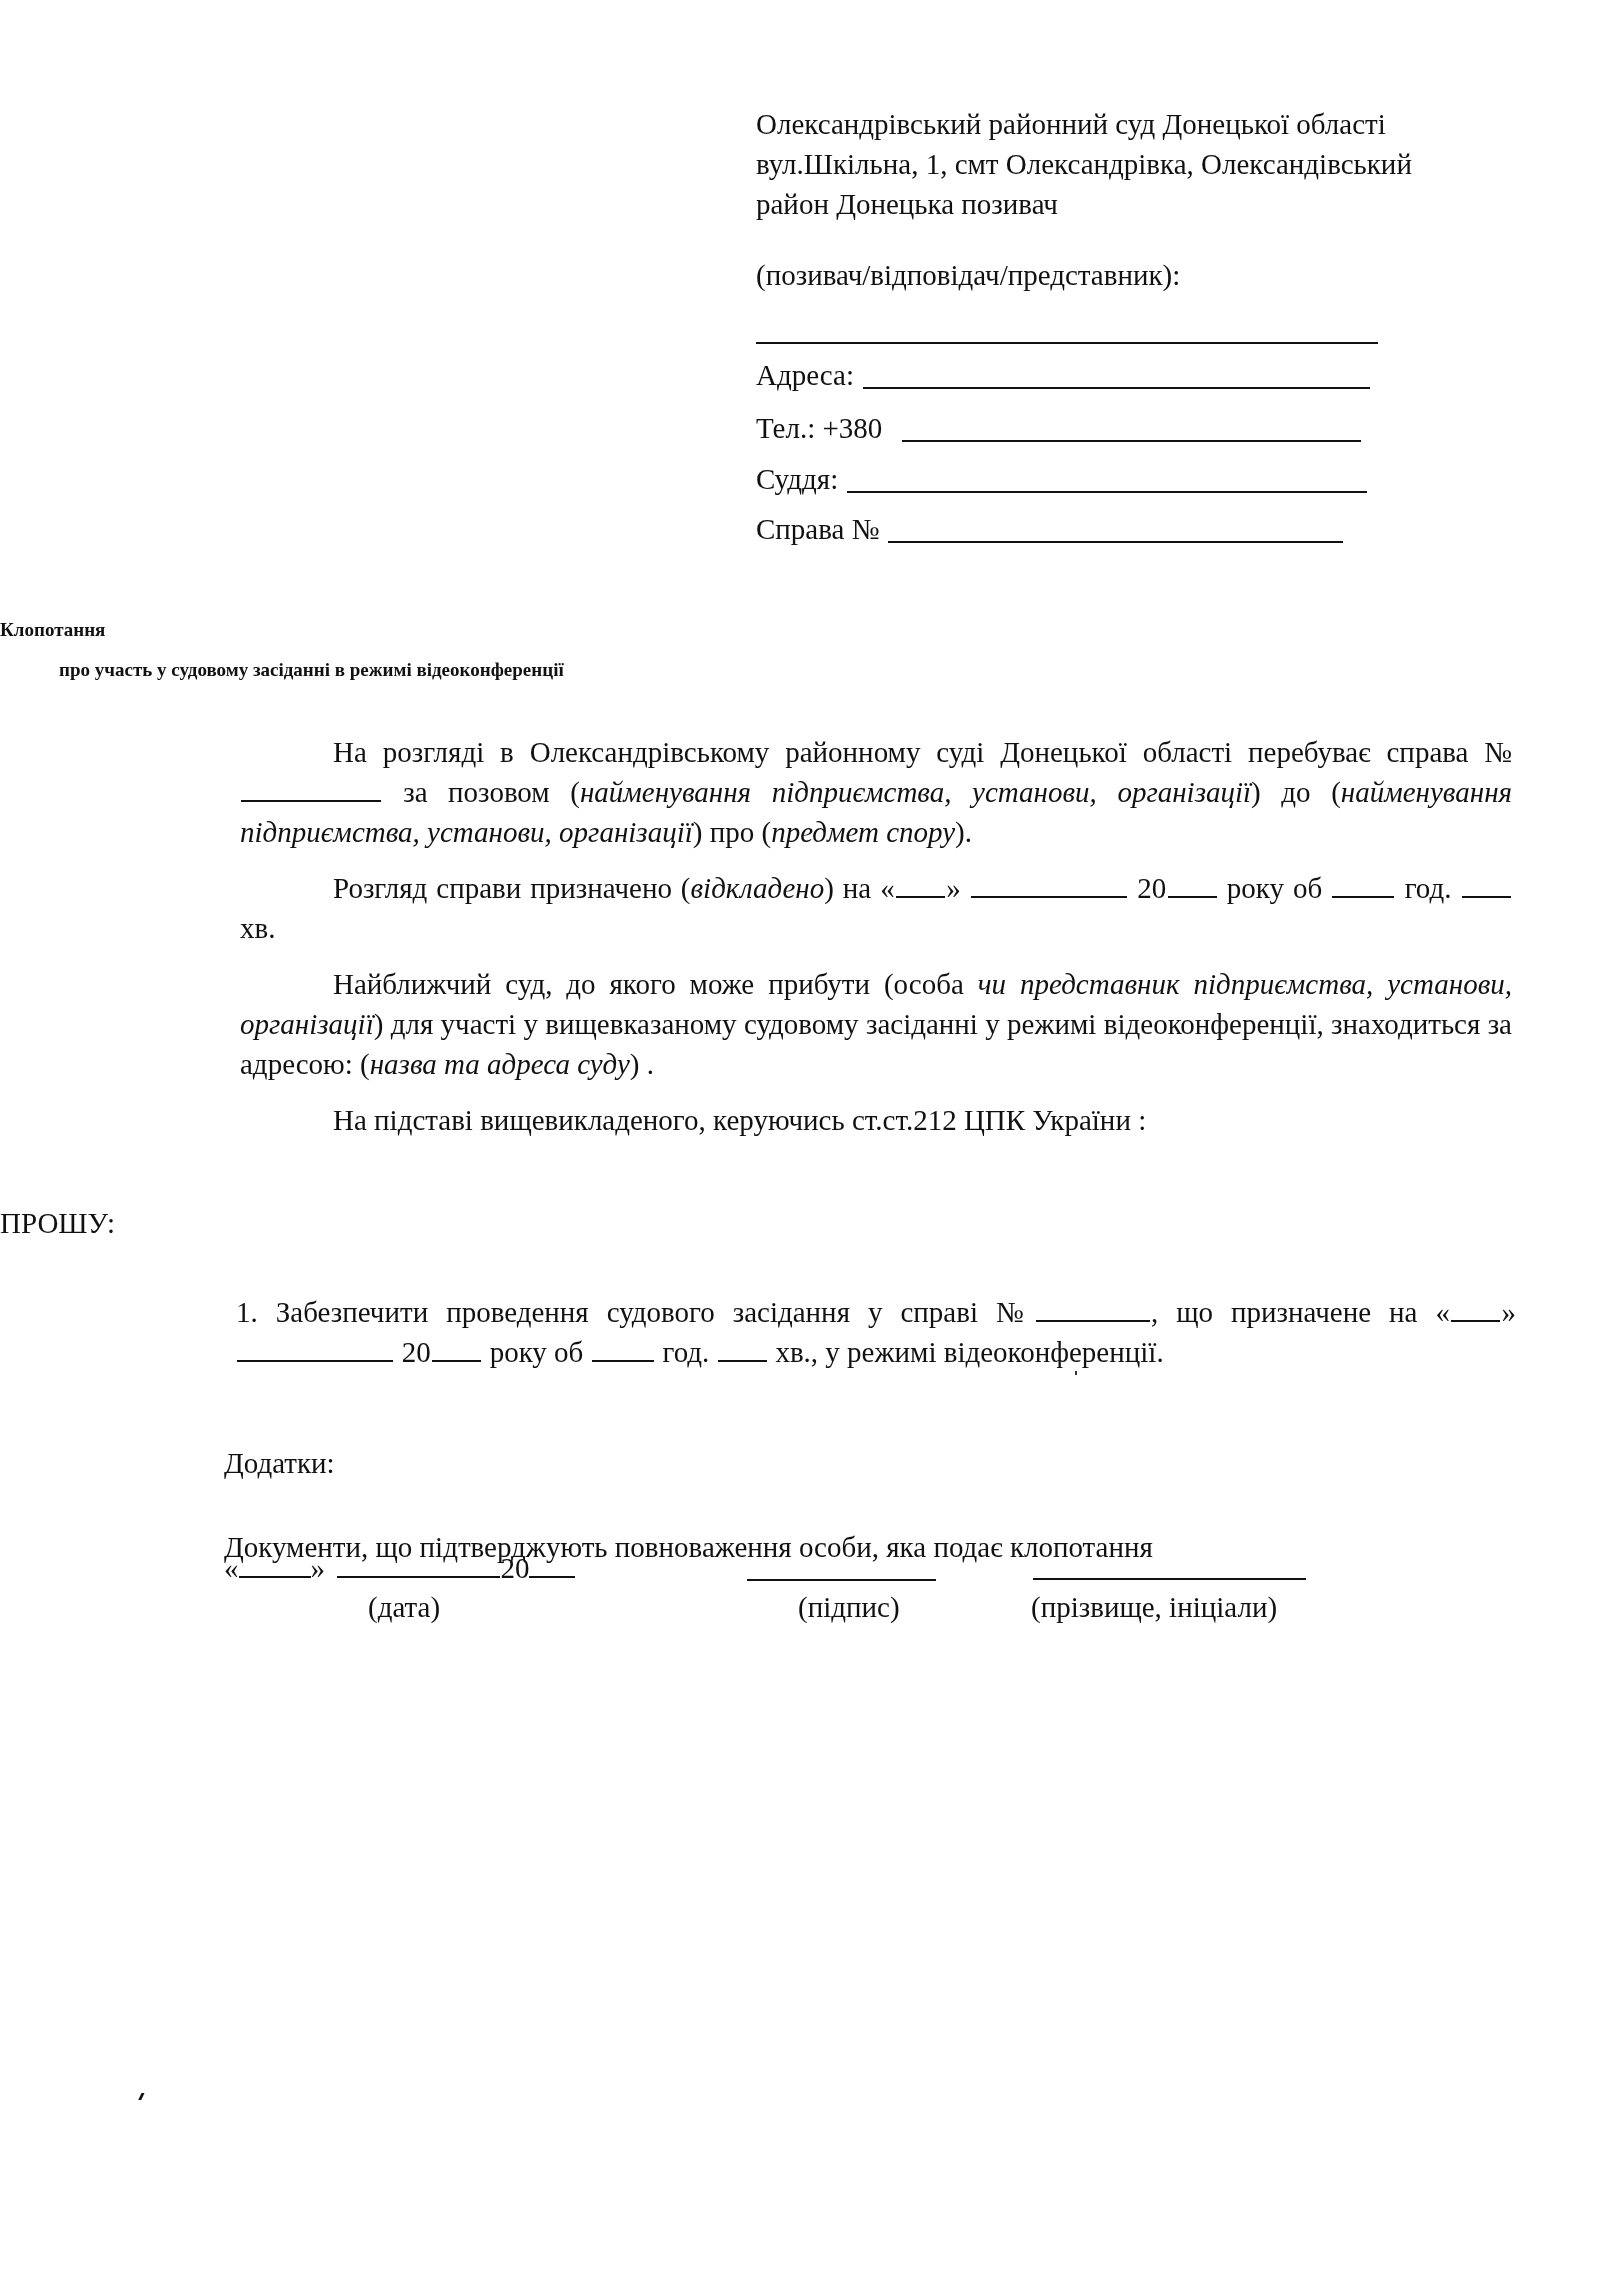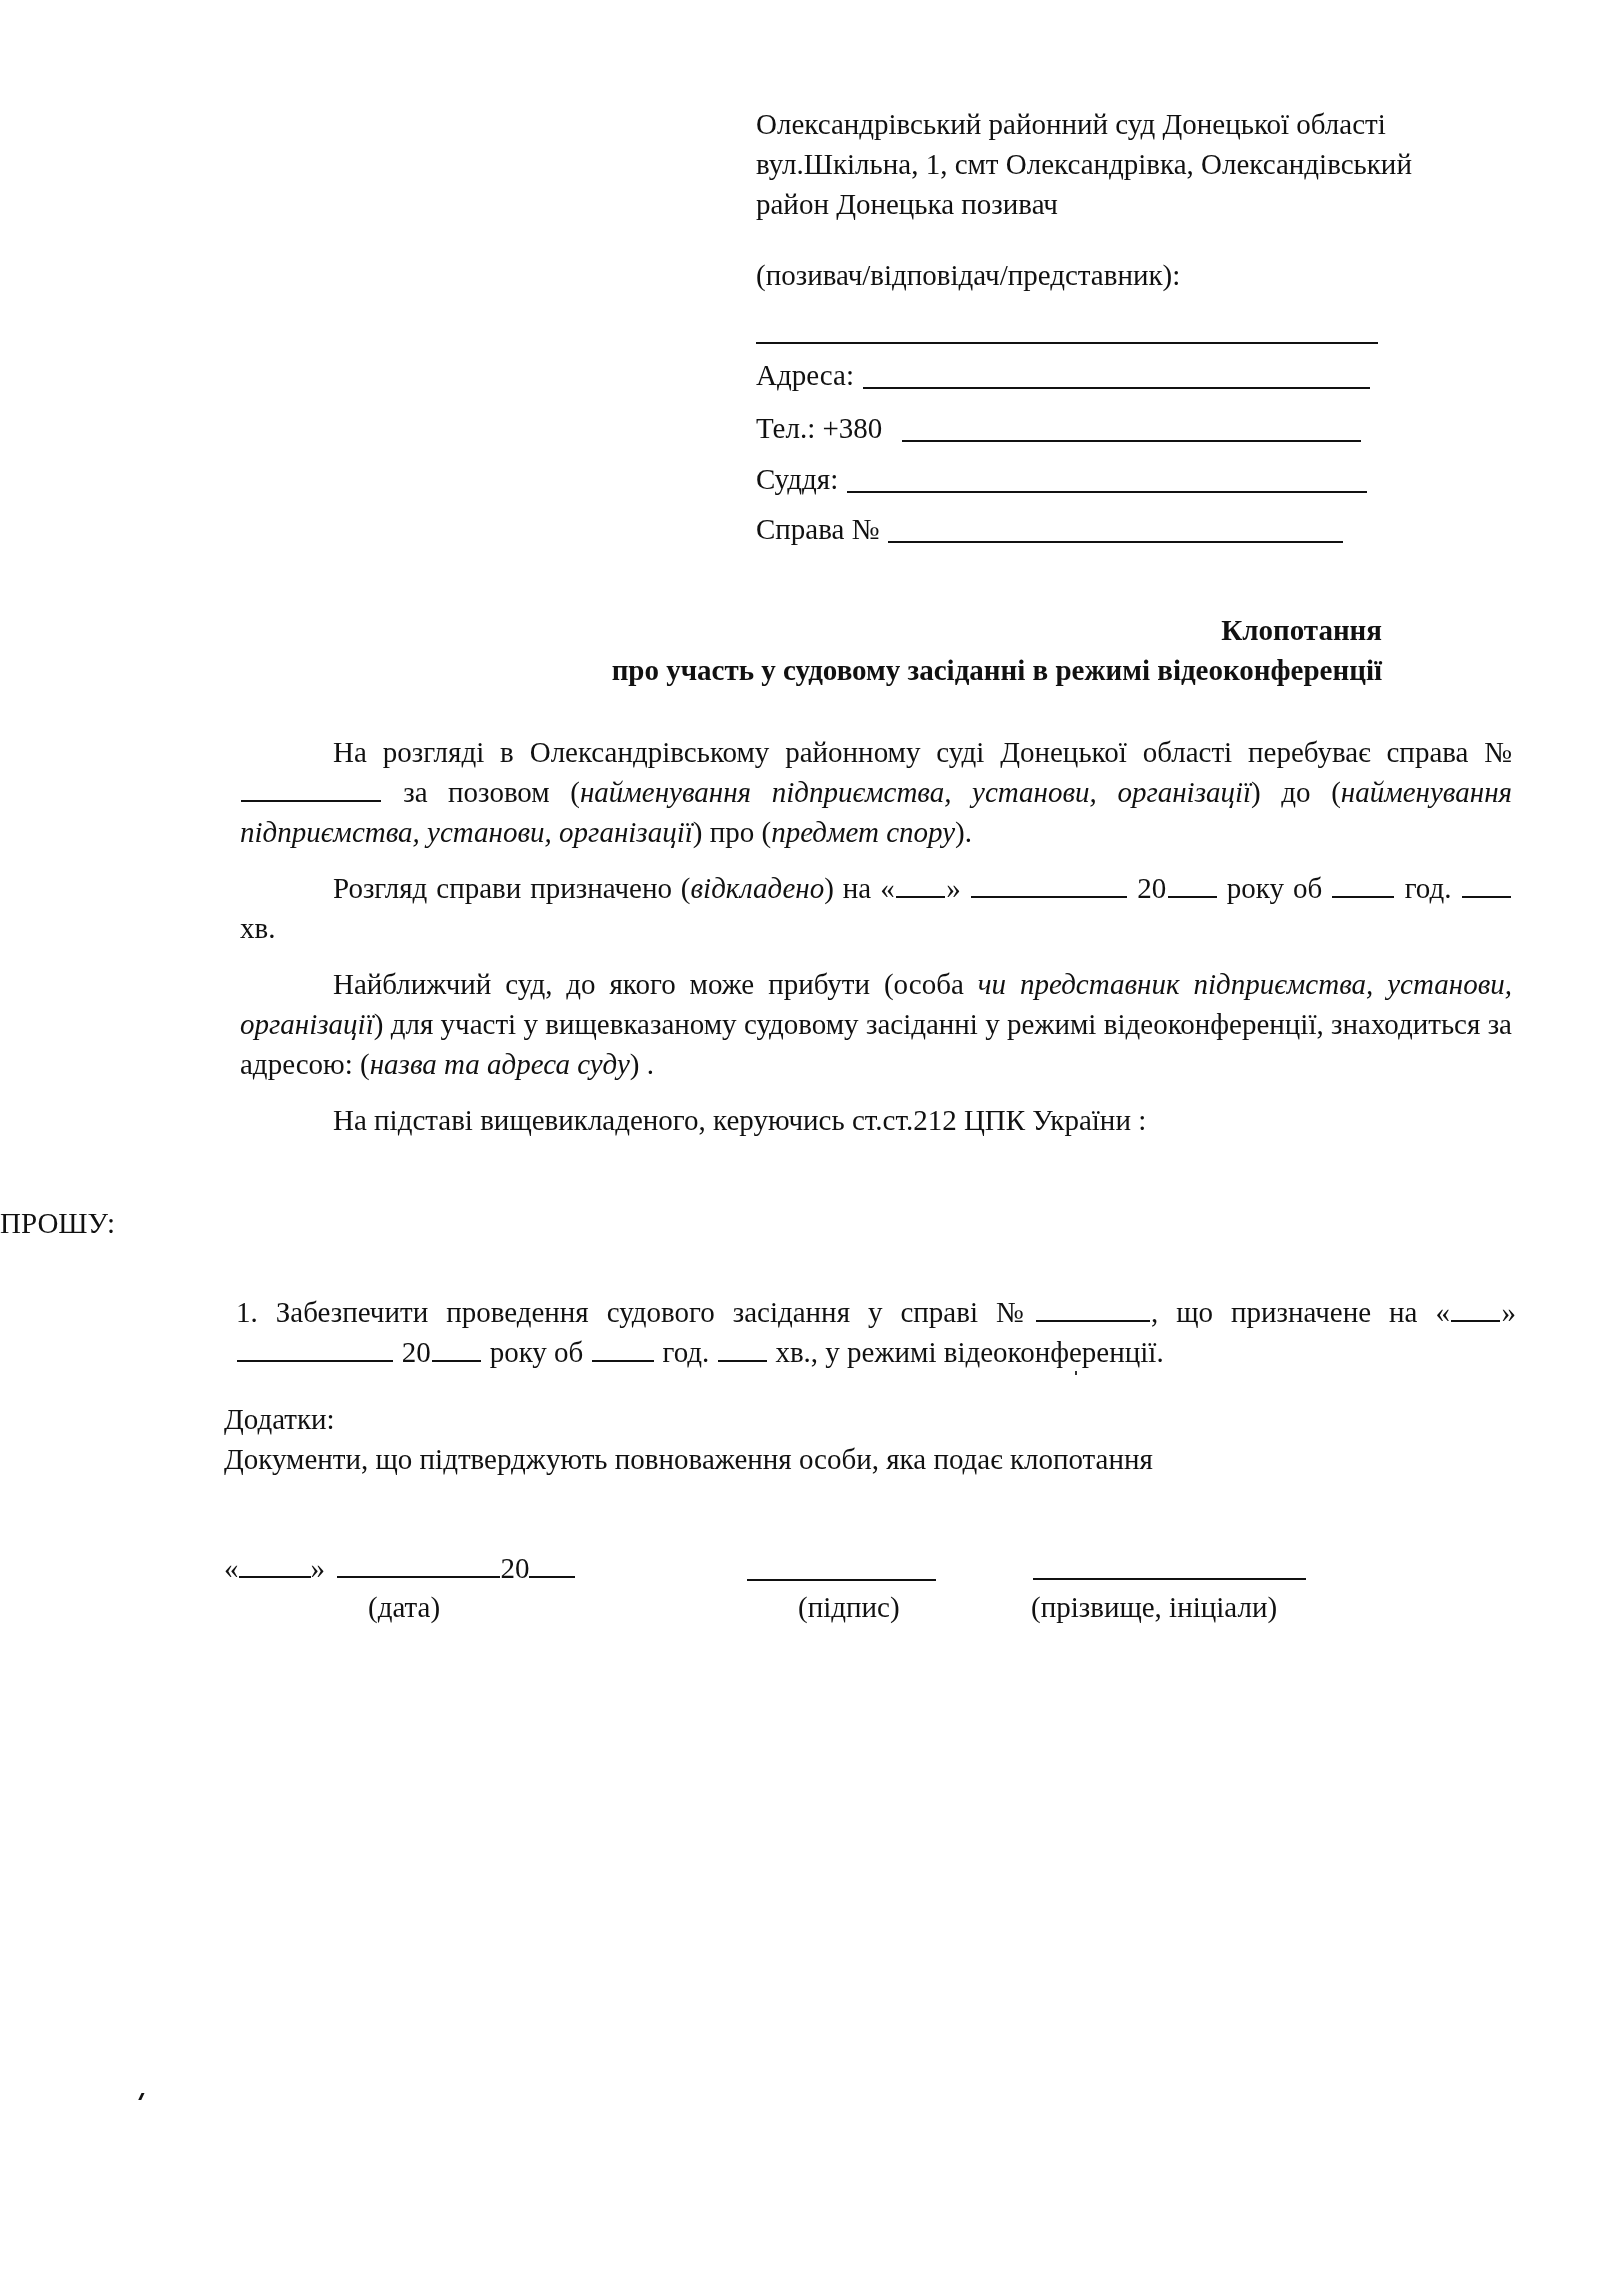--- a/index.html
+++ b/index.html
@@ -14,36 +14,36 @@
   
   .addr { position: absolute; left: 756px; top: 104px; width: 794px; line-height: 40px; font-size: 29px; }
   .addr .line { display: block; white-space: nowrap; }
   .party { position: absolute; left: 756px; top: 255px; font-size: 29px; line-height: 40px; white-space: nowrap; }
   .fill-line-full { position: absolute; left: 756px; top: 342px; width: 622px; height: 0; border-top: 2px solid #111; }
   .field { position: absolute; left: 756px; font-size: 29px; line-height: 40px; white-space: nowrap; display: flex; align-items: flex-end; }
   .field .lbl { display: inline-block; }
   .field .blank { display: inline-block; height: 0; border-top: 2px solid #111; margin-left: 9px; margin-bottom: 6.5px; }
 
   
-  .title { position: absolute; left: 0; width: 1382px; text-align: right; font-weight: bold; font-size: 29px; line-height: 40px; }
+  .title { position: absolute; left: 0; width: 1382px; text-align: left; font-weight: bold; font-size: 19px; line-height: 40px; }
   .title1 { top: 610px; }
   .title2 { top: 650px; padding-left: 59px; box-sizing: border-box; }
 
   
   .body { position: absolute; left: 224px; width: 1304px; top: 716px; font-size: 29px; line-height: 40px; text-align: justify; }
   .body p { margin: 16px; text-indent: 93px; }
   .u { display: inline-block; border-bottom: 2px solid #111; height: 25px; vertical-align: baseline; margin: 0 1.3px; }
   i { font-style: italic; }
 
   .request-head { position: absolute; left: 0; width: 1593px; top: 1203px; text-align: left; font-size: 29px; line-height: 40px; box-sizing: border-box; }
   .request { position: absolute; left: 224px; width: 1304px; top: 1280px; font-size: 29px; line-height: 40px; text-align: justify; }
   .request p { margin: 12px; }
 
   .attach { position: absolute; left: 224px; top: 1399px; font-size: 29px; line-height: 40px; }
-  .attach div { white-space: nowrap; }
+  .attach div { white-space: nowrap; margin-top: 44px; }
   .sig-date { position: absolute; left: 224px; top: 1548px; }
   .sig-caption { position: absolute; top: 1587px; font-size: 29px; line-height: 40px; white-space: nowrap; }
   .sig-line { position: absolute; height: 0; border-top: 2px solid #111; }
 
   .stray-mark { position: absolute; left: 140px; top: 2093px; width: 3.3px; height: 6.5px; background: #111; transform: skewX(-25deg); }
   .stray-dot { position: absolute; left: 1075px; top: 1371px; width: 2px; height: 3.9px; background: #333; }
 </style>
 </head>
 <body>
 

